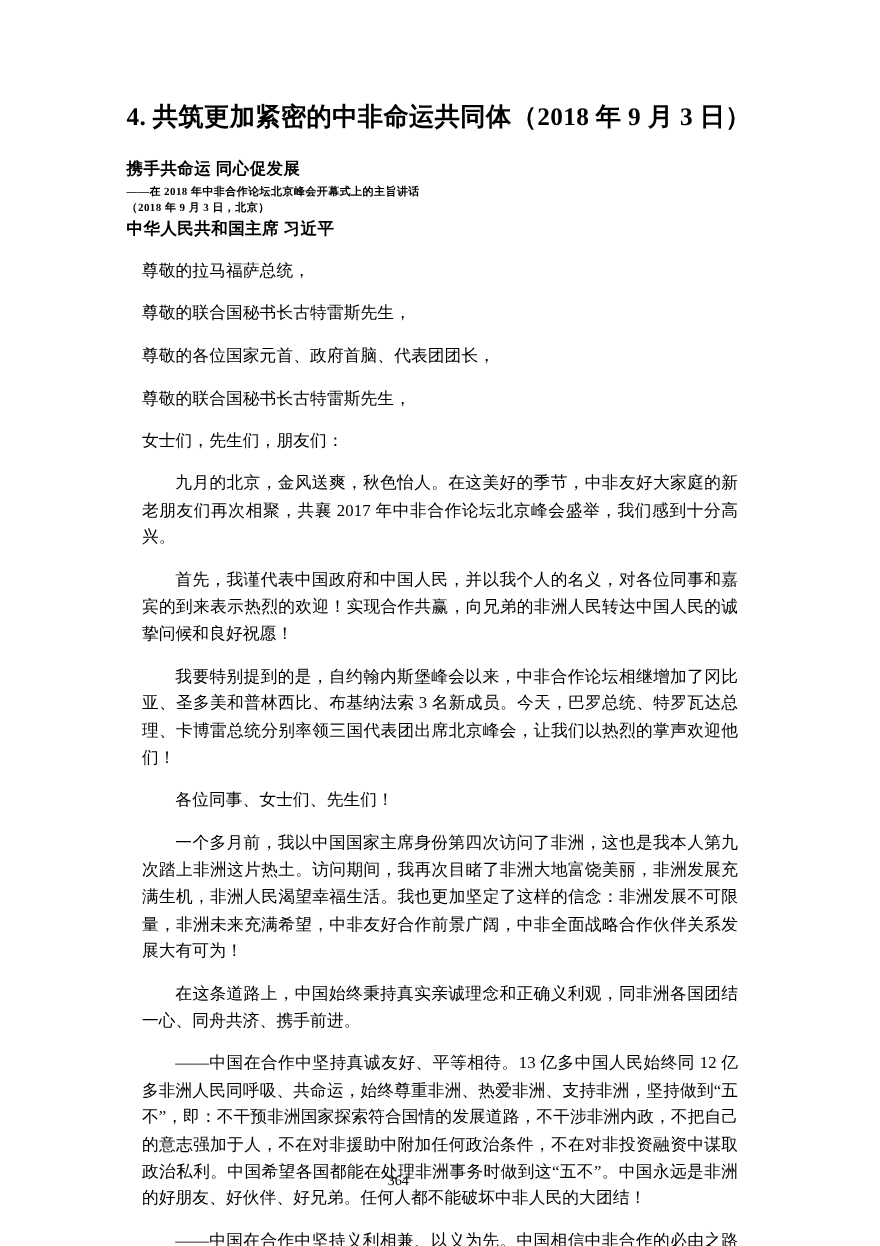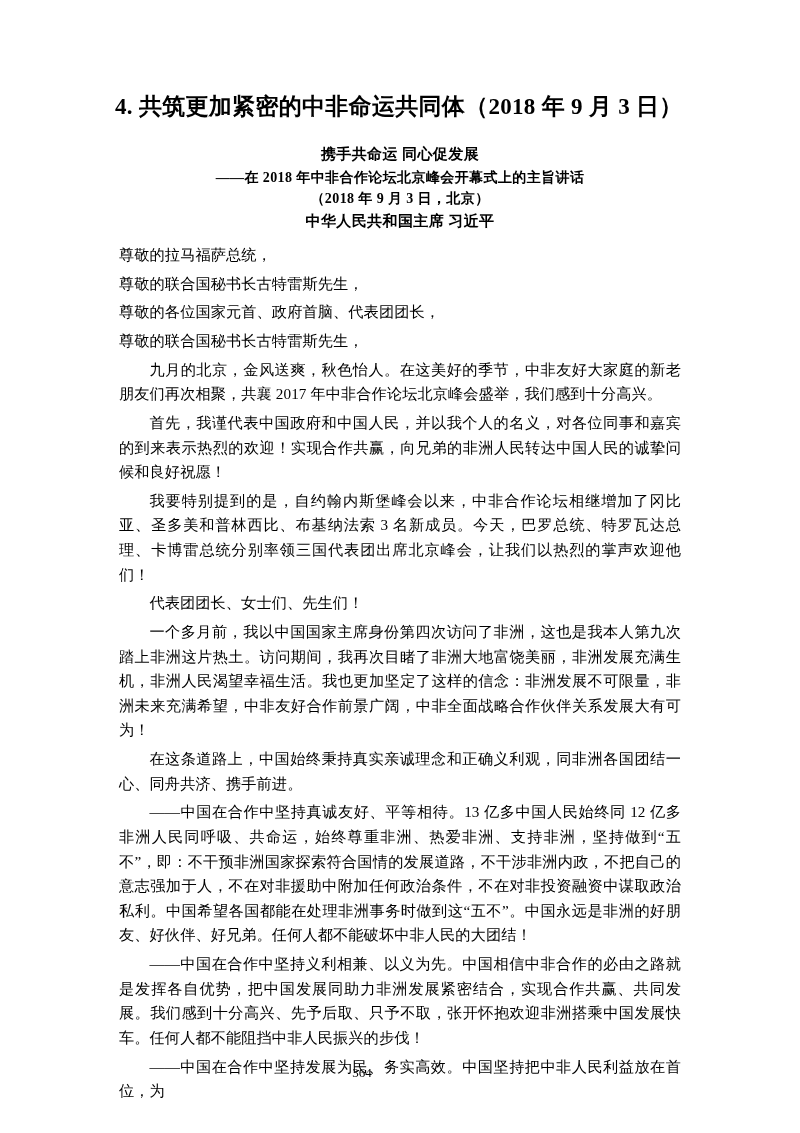--- a/index.html
+++ b/index.html
@@ -24,36 +24,35 @@
   }
   .doc-title {
     font-size: 23px;
     font-weight: bold;
     line-height: 1.62;
     letter-spacing: 0.3px;
     margin: 0 0 18px 0;
     text-indent: 0;
   }
   .center-block {
-    text-align: center;
     margin-bottom: 10px;
   }
   .sub-title {
     font-size: 15px;
     font-weight: bold;
     line-height: 1.55;
     letter-spacing: 0.4px;
   }
   .sub-title.small {
-    font-size: 14px;
+    font-size: 10px;
   }
   p.body-line {
     font-size: 15.2px;
     line-height: 1.62;
-    margin: 4px;
+    margin: 14px;
     text-align: justify;
     text-justify: inter-ideograph;
     letter-spacing: 0.1px;
   }
   p.indent {
     text-indent: 2em;
   }
   .page-number {
     position: absolute;
     bottom: 52px;
@@ -76,27 +75,28 @@
     <div class="sub-title small">——在 2018 年中非合作论坛北京峰会开幕式上的主旨讲话</div>
     <div class="sub-title small">（2018 年 9 月 3 日，北京）</div>
     <div class="sub-title">中华人民共和国主席 习近平</div>
   </div>
 
   <div>
     <p class="body-line">尊敬的拉马福萨总统，</p>
     <p class="body-line">尊敬的联合国秘书长古特雷斯先生，</p>
     <p class="body-line">尊敬的各位国家元首、政府首脑、代表团团长，</p>
     <p class="body-line">尊敬的联合国秘书长古特雷斯先生，</p>
+    <p class="body-line">女士们，先生们，朋友们：</p>
   </div>
 
   <div>
     <p class="body-line indent">九月的北京，金风送爽，秋色怡人。在这美好的季节，中非友好大家庭的新老朋友们再次相聚，共襄 2017 年中非合作论坛北京峰会盛举，我们感到十分高兴。</p>
     <p class="body-line indent">首先，我谨代表中国政府和中国人民，并以我个人的名义，对各位同事和嘉宾的到来表示热烈的欢迎！实现合作共赢，向兄弟的非洲人民转达中国人民的诚挚问候和良好祝愿！</p>
     <p class="body-line indent">我要特别提到的是，自约翰内斯堡峰会以来，中非合作论坛相继增加了冈比亚、圣多美和普林西比、布基纳法索 3 名新成员。今天，巴罗总统、特罗瓦达总理、卡博雷总统分别率领三国代表团出席北京峰会，让我们以热烈的掌声欢迎他们！</p>
-    <p class="body-line indent">代表团团长、女士们、先生们！</p>
+    <p class="body-line indent">各位同事、女士们、先生们！</p>
     <p class="body-line indent">一个多月前，我以中国国家主席身份第四次访问了非洲，这也是我本人第九次踏上非洲这片热土。访问期间，我再次目睹了非洲大地富饶美丽，非洲发展充满生机，非洲人民渴望幸福生活。我也更加坚定了这样的信念：非洲发展不可限量，非洲未来充满希望，中非友好合作前景广阔，中非全面战略合作伙伴关系发展大有可为！</p>
     <p class="body-line indent">在这条道路上，中国始终秉持真实亲诚理念和正确义利观，同非洲各国团结一心、同舟共济、携手前进。</p>
     <p class="body-line indent">——中国在合作中坚持真诚友好、平等相待。13 亿多中国人民始终同 12 亿多非洲人民同呼吸、共命运，始终尊重非洲、热爱非洲、支持非洲，坚持做到“五不”，即：不干预非洲国家探索符合国情的发展道路，不干涉非洲内政，不把自己的意志强加于人，不在对非援助中附加任何政治条件，不在对非投资融资中谋取政治私利。中国希望各国都能在处理非洲事务时做到这“五不”。中国永远是非洲的好朋友、好伙伴、好兄弟。任何人都不能破坏中非人民的大团结！</p>
     <p class="body-line indent">——中国在合作中坚持义利相兼、以义为先。中国相信中非合作的必由之路就是发挥各自优势，把中国发展同助力非洲发展紧密结合，实现合作共赢、共同发展。我们感到十分高兴、先予后取、只予不取，张开怀抱欢迎非洲搭乘中国发展快车。任何人都不能阻挡中非人民振兴的步伐！</p>
     <p class="body-line indent">——中国在合作中坚持发展为民、务实高效。中国坚持把中非人民利益放在首位，为</p>
   </div>
 
   <div class="page-number">364</div>
 </div>
 

